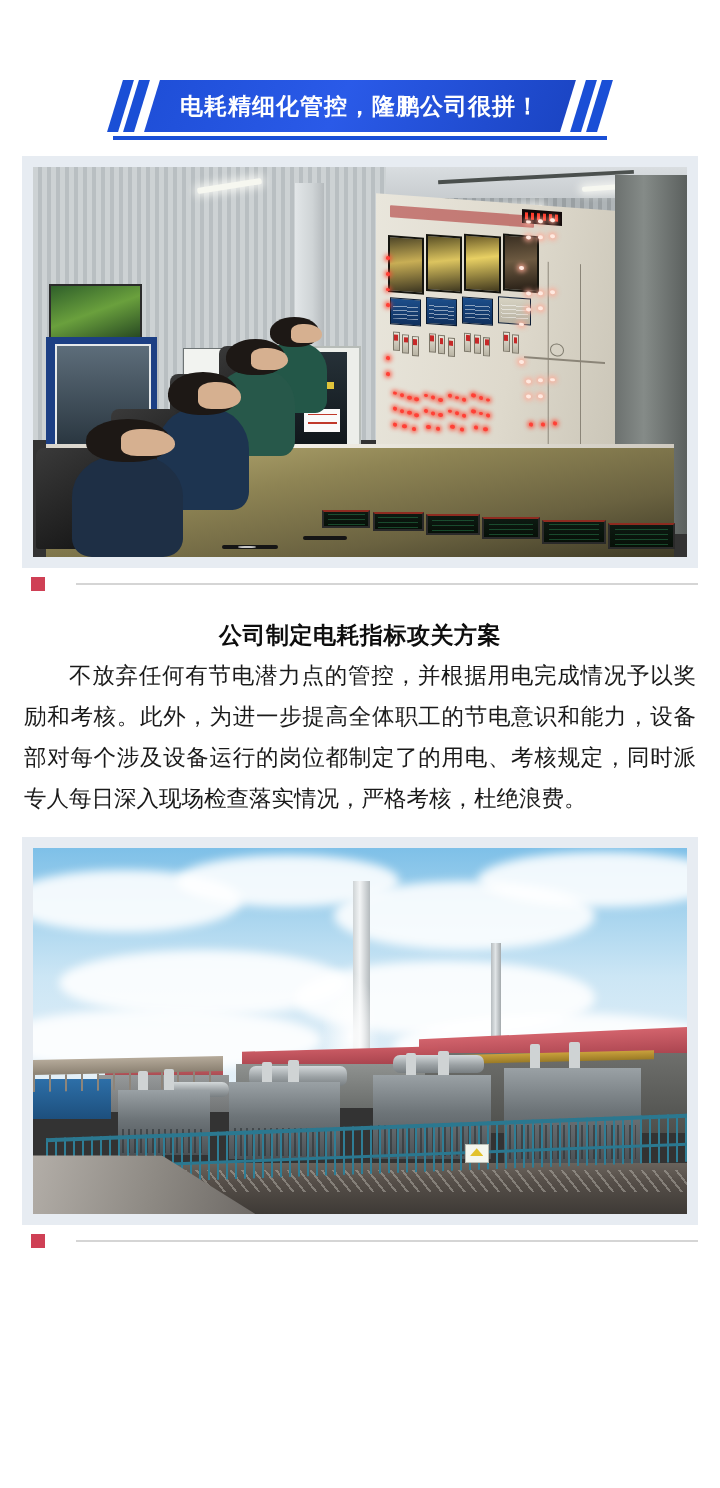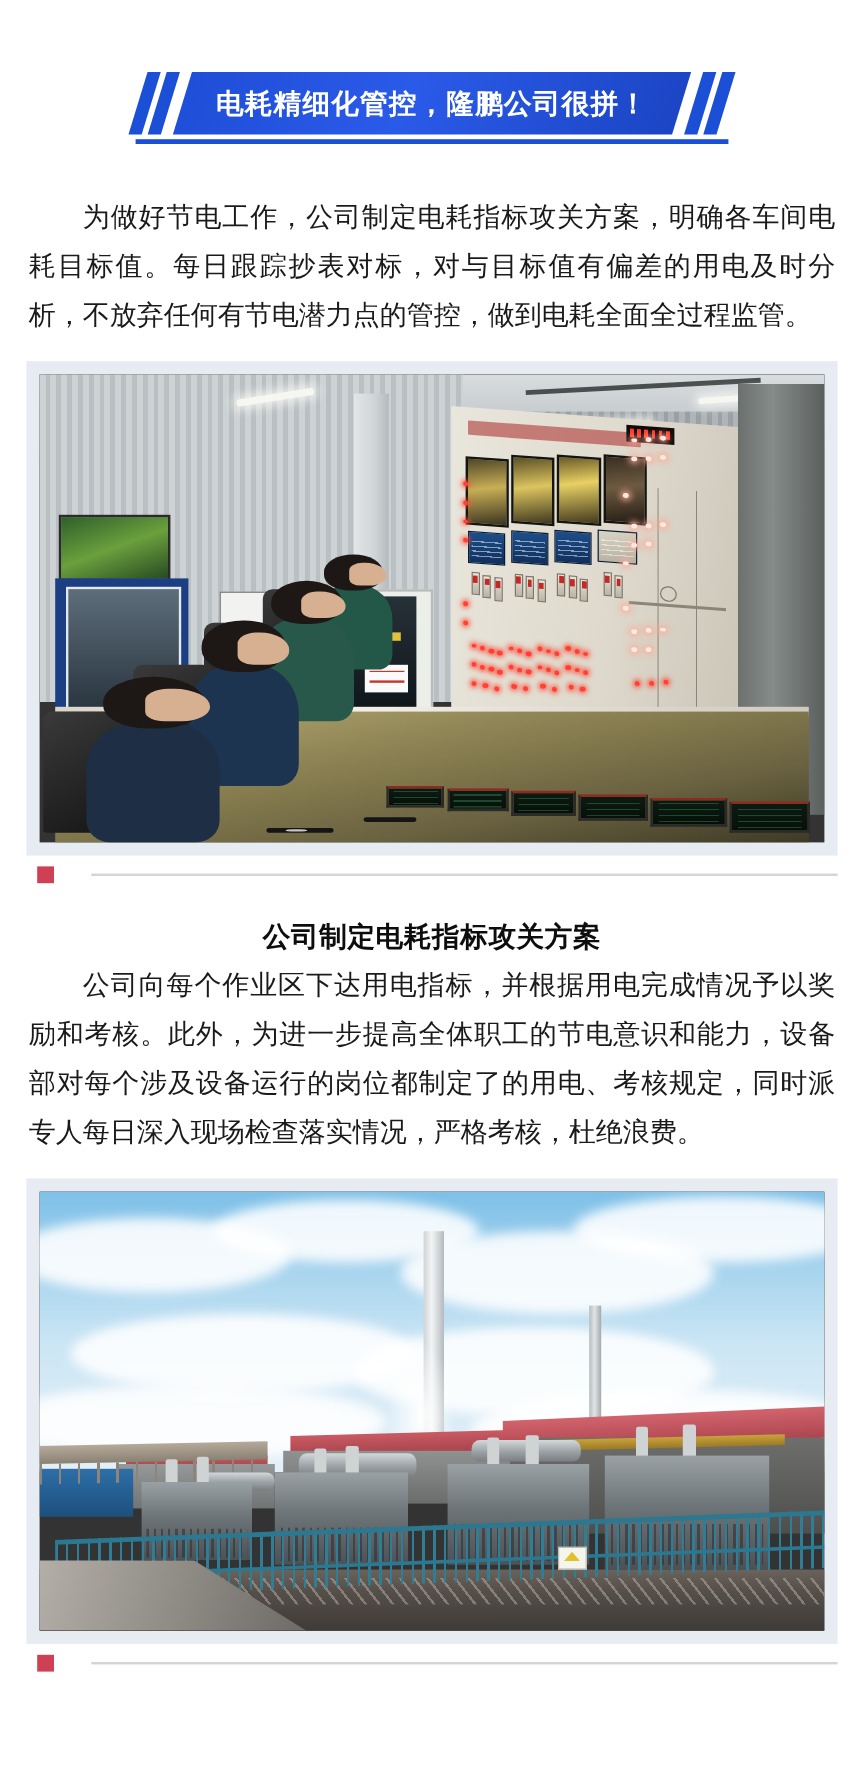--- a/index.html
+++ b/index.html
@@ -11,21 +11,21 @@
     position:relative;
   }
   .page{width:720px;height:1488px;position:relative;}
 
   
   .banner-wrap{
     position:relative;
     height:78px;
     margin-top:60px;
     display:flex;
-    align-items:flex-start;
+    align-items:flex-end;
     justify-content:center;
   }
   .banner-inner{
     position:relative;
     width:498px;
     height:58px;
   }
   .slash{
     position:absolute;
     top:0;
@@ -308,21 +308,20 @@
       <div class="slash s1"></div>
       <div class="slash s2"></div>
       <div class="banner-body"></div>
       <div class="slash s3"></div>
       <div class="slash s4"></div>
       <div class="banner-text">电耗精细化管控，隆鹏公司很拼！</div>
       <div class="banner-underline"></div>
     </div>
   </div>
 
-  <p class="para p1">为做好节电工作，公司制定电耗指标攻关方案，明确各车间电耗目标值。每日跟踪抄表对标，对与目标值有偏差的用电及时分析，不放弃任何有节电潜力点的管控，做到电耗全面全过程监管。</p>
 
   <div class="photo-frame">
     <div class="photo p-control">
       <div class="cr-ceiling"></div>
       <div class="cr-wall-l"></div>
       <div class="cr-wall-r"></div>
       <div class="cr-col"></div>
       <div class="cr-rail"></div>
       <div class="cr-tube t1"></div>
       <div class="cr-tube t2"></div>
@@ -514,21 +513,21 @@
     </div>
   </div>
 
   <div class="divider">
     <span class="sq"></span>
     <span class="ln"></span>
   </div>
 
   <div class="subhead">公司制定电耗指标攻关方案</div>
 
-  <p class="para p2">公司向每个作业区下达用电指标，并根据用电完成情况予以奖励和考核。此外，为进一步提高全体职工的节电意识和能力，设备部对每个涉及设备运行的岗位都制定了的用电、考核规定，同时派专人每日深入现场检查落实情况，严格考核，杜绝浪费。</p>
+  <p class="para p2">不放弃任何有节电潜力点的管控，并根据用电完成情况予以奖励和考核。此外，为进一步提高全体职工的节电意识和能力，设备部对每个涉及设备运行的岗位都制定了的用电、考核规定，同时派专人每日深入现场检查落实情况，严格考核，杜绝浪费。</p>
 
   <div class="photo-frame">
     <div class="photo p-plant">
       <div class="pl-sky"></div>
       <div class="cloud k1"></div>
       <div class="cloud k2"></div>
       <div class="cloud k3"></div>
       <div class="cloud k4"></div>
       <div class="cloud k5"></div>
       <div class="cloud k6"></div>

